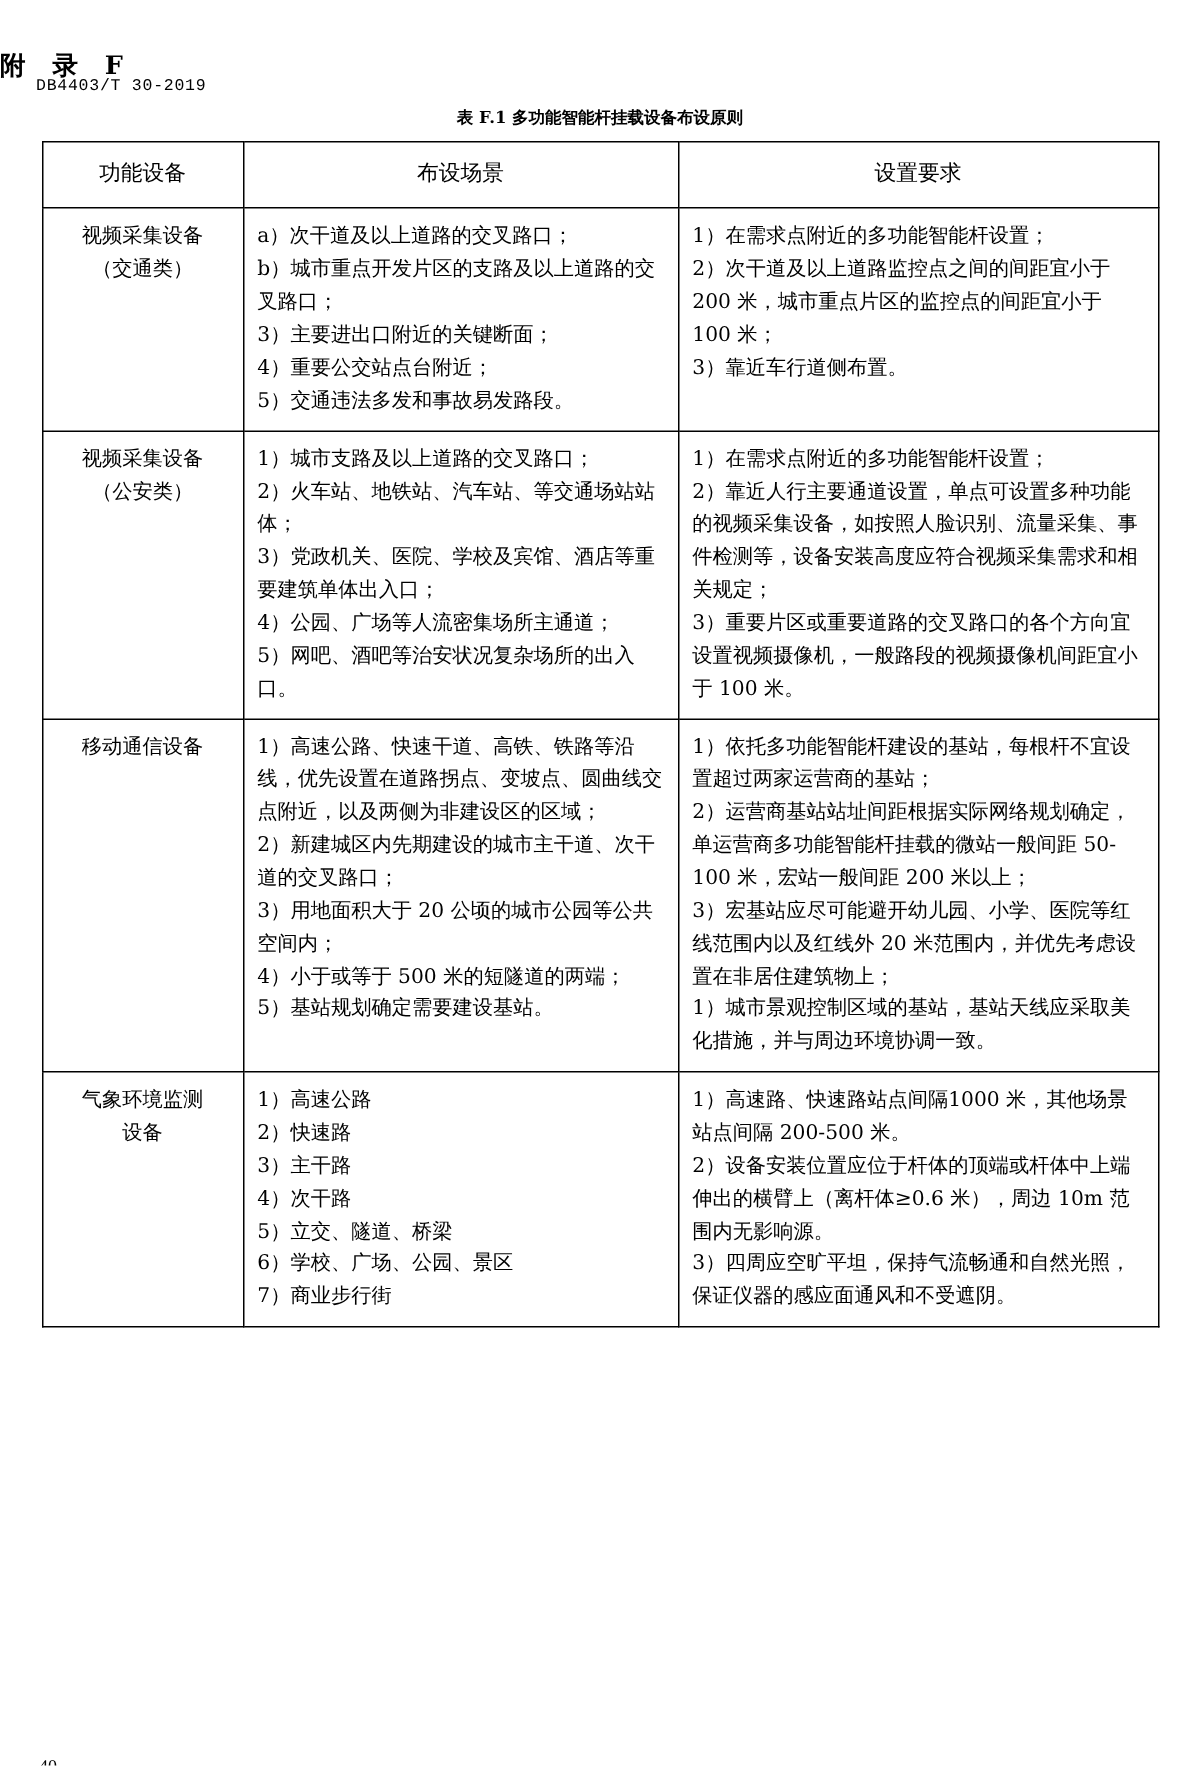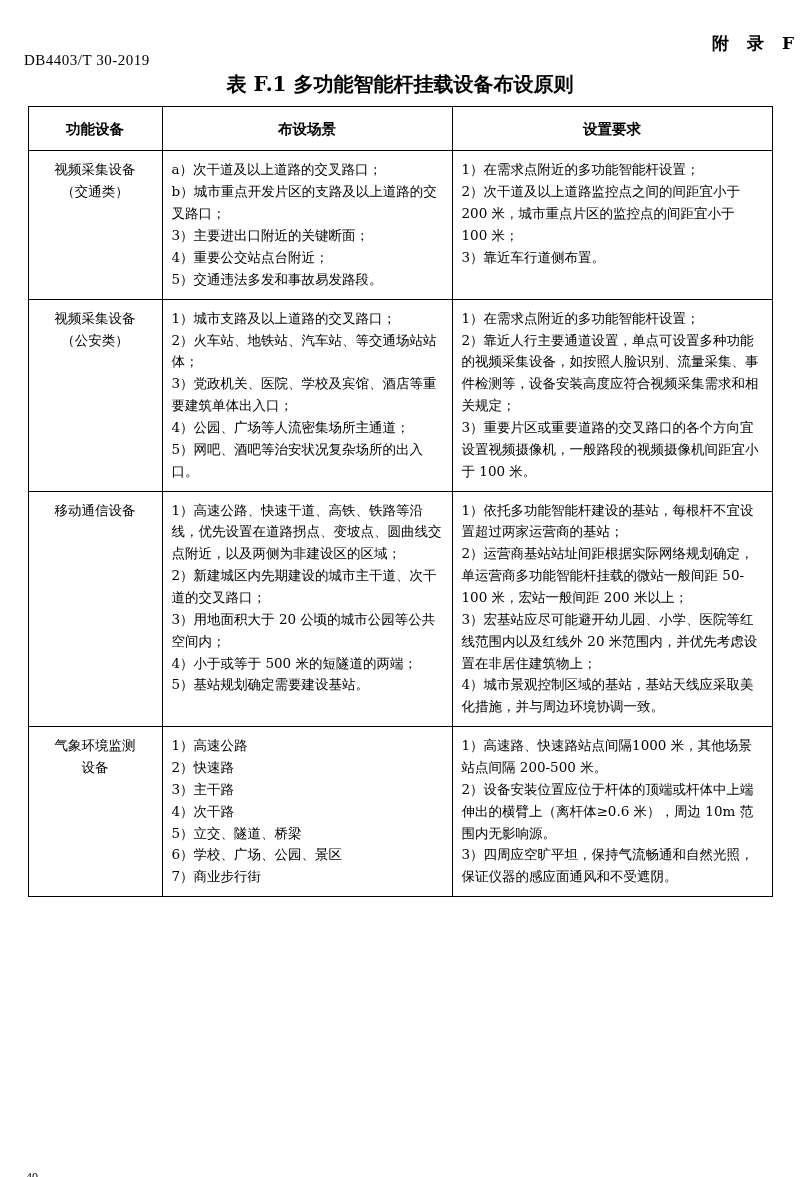--- a/index.html
+++ b/index.html
@@ -19,26 +19,26 @@
     position: relative;
     width: 800px;
     height: 1177px;
     box-sizing: border-box;
     padding: 0;
   }
   .header-std {
     position: absolute;
     top: 20px;
     left: 24px;
-    font-family: Liberation Serif, serif;
-    font-size: 15px;
+    font-family: Liberation Mono, monospace;
+    font-size: 11px;
     letter-spacing: 0.5px;
   }
   .annex-title {
-    text-align: right;
+    text-align: left;
     font-size: 17px;
     font-weight: bold;
     letter-spacing: 6px;
     margin-top: 32px;
   }
   .annex-sub {
     text-align: center;
     font-size: 15px;
     margin-top: 12px;
   }
@@ -49,42 +49,42 @@
     margin-top: 10px;
   }
   .intro {
     margin: 18px 40px 0 40px;
     font-size: 14.5px;
     text-indent: 2em;
     line-height: 1.7;
   }
   .table-caption {
     text-align: center;
-    font-size: 20px;
+    font-size: 11px;
     font-weight: bold;
     margin-top: 16px;
     margin-bottom: 8px;
   }
   table.main {
     border-collapse: collapse;
     width: 744px;
     margin: 0 auto;
     table-layout: fixed;
   }
   table.main th, table.main td {
     border: 1px solid #000;
     vertical-align: top;
     padding: 8px 9px;
     font-size: 13.5px;
     line-height: 1.62;
   }
   table.main th {
     text-align: center;
     vertical-align: middle;
-    font-weight: bold;
+    font-weight: normal;
     font-size: 14.5px;
     padding: 10px 6px;
   }
   td.col-device {
     text-align: center;
     vertical-align: middle;
     font-size: 14px;
     line-height: 1.7;
     margin-left: 15px;
   }
@@ -187,21 +187,21 @@
             <div class="cellline">1）高速公路、快速干道、高铁、铁路等沿线，优先设置在道路拐点、变坡点、圆曲线交点附近，以及两侧为非建设区的区域；</div>
             <div class="cellline">2）新建城区内先期建设的城市主干道、次干道的交叉路口；</div>
             <div class="cellline">3）用地面积大于 20 公顷的城市公园等公共空间内；</div>
             <div class="cellline">4）小于或等于 500 米的短隧道的两端；</div>
             <div class="cellline">5）基站规划确定需要建设基站。</div>
           </td>
           <td>
             <div class="cellline">1）依托多功能智能杆建设的基站，每根杆不宜设置超过两家运营商的基站；</div>
             <div class="cellline">2）运营商基站站址间距根据实际网络规划确定，单运营商多功能智能杆挂载的微站一般间距 50-100 米，宏站一般间距 200 米以上；</div>
             <div class="cellline">3）宏基站应尽可能避开幼儿园、小学、医院等红线范围内以及红线外 20 米范围内，并优先考虑设置在非居住建筑物上；</div>
-            <div class="cellline">4）城市景观控制区域的基站，基站天线应采取美化措施，并与周边环境协调一致。</div>
+            <div class="cellline">1）城市景观控制区域的基站，基站天线应采取美化措施，并与周边环境协调一致。</div>
           </td>
         </tr>
         <tr>
           <td class="col-device">
             <div class="cellline">气象环境监测</div>
             <div class="cellline">设备</div>
           </td>
           <td>
             <div class="cellline">1）高速公路</div>
             <div class="cellline">2）快速路</div>

